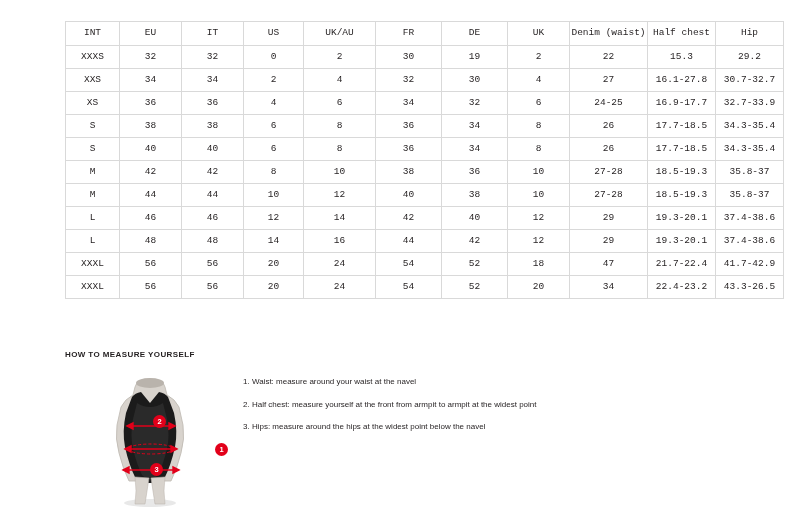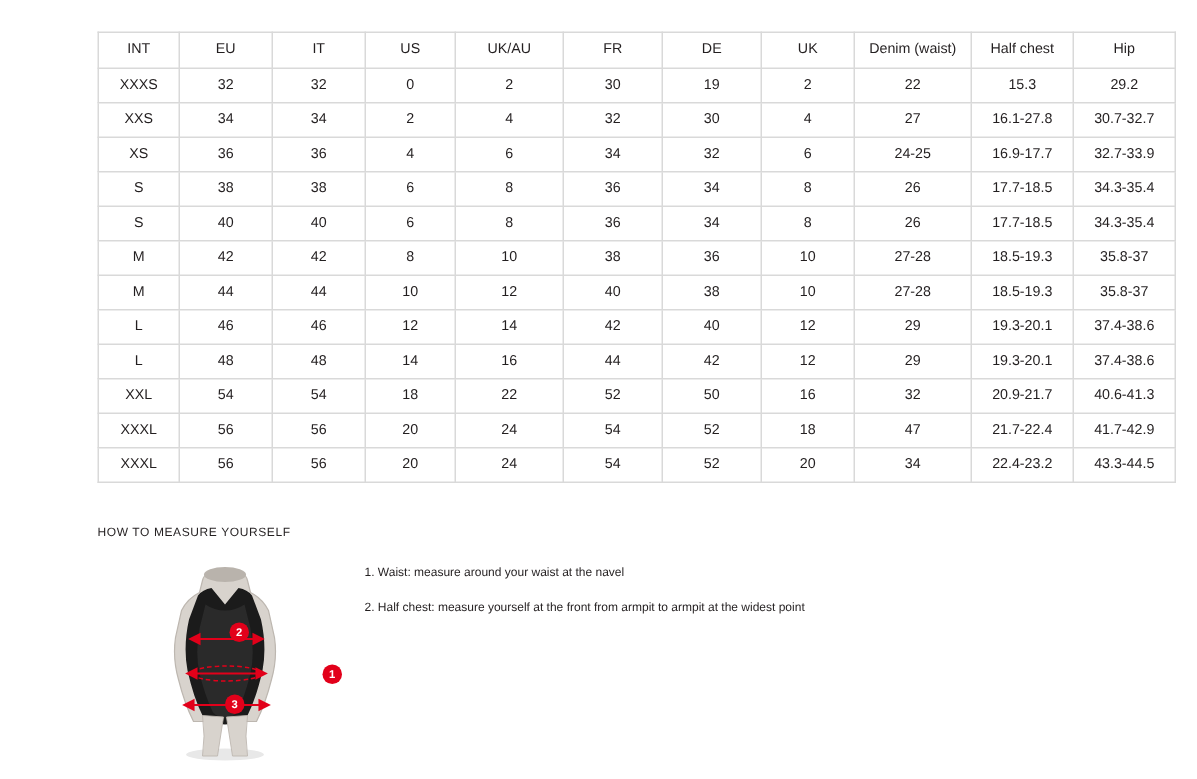--- a/index.html
+++ b/index.html
@@ -24,20 +24,21 @@
   .table-wrap {
     position: absolute;
     left: 65px;
     top: 21px;
     width: 668px;
   }
   table.size-table {
     border-collapse: collapse;
     width: 668px;
     table-layout: fixed;
+    font-family: Liberation Mono, monospace;
   }
   table.size-table td, table.size-table th {
     border: 1px solid #d9d9d9;
     height: 22px;
     text-align: center;
     vertical-align: middle;
     font-size: 9.5px;
     font-weight: normal;
     color: #231f20;
     padding: 0;
@@ -61,21 +62,21 @@
 
   
   .howto {
     position: absolute;
     left: 65px;
     top: 350px;
     width: 680px;
   }
   .howto-title {
     font-size: 8px;
-    font-weight: normal;
+    font-weight: bold;
     letter-spacing: 0.4px;
     color: #231f20;
     margin-bottom: 8px;
   }
   .howto-body {
     position: relative;
     display: block;
   }
   .figure-box {
     position: absolute;
@@ -262,33 +263,20 @@
           <td>14</td>
           <td>16</td>
           <td>44</td>
           <td>42</td>
           <td>12</td>
           <td>29</td>
           <td>19.3-20.1</td>
           <td>37.4-38.6</td>
         </tr>
         <tr>
-          <td>XXL</td>
-          <td>54</td>
-          <td>54</td>
-          <td>18</td>
-          <td>22</td>
-          <td>52</td>
-          <td>50</td>
-          <td>16</td>
-          <td>32</td>
-          <td>20.9-21.7</td>
-          <td>40.6-41.3</td>
-        </tr>
-        <tr>
           <td>XXXL</td>
           <td>56</td>
           <td>56</td>
           <td>20</td>
           <td>24</td>
           <td>54</td>
           <td>52</td>
           <td>18</td>
           <td>47</td>
           <td>21.7-22.4</td>
@@ -298,21 +286,21 @@
           <td>XXXL</td>
           <td>56</td>
           <td>56</td>
           <td>20</td>
           <td>24</td>
           <td>54</td>
           <td>52</td>
           <td>20</td>
           <td>34</td>
           <td>22.4-23.2</td>
-          <td>43.3-44.5</td>
+          <td>43.3-26.5</td>
         </tr>
       </tbody>
     </table>
   </div>
 
   <div class="howto">
     <div class="howto-title">HOW TO MEASURE YOURSELF</div>
 
     <div class="howto-body" style="height:145px;">
 
@@ -359,18 +347,22 @@
 
       <div class="steps">
         <div class="step">
           <span class="num">1.</span>
           <b>Waist</b><span>: measure around your waist at the navel</span>
         </div>
         <div class="step">
           <span class="num">2.</span>
           <b>Half chest</b><span>: measure yourself at the front from armpit to armpit at the widest point</span>
         </div>
+        <div class="step">
+          <span class="num">3.</span>
+          <b>Hips</b><span>: measure around the hips at the widest point below the navel</span>
+        </div>
       </div>
 
     </div>
   </div>
 
 </div>
 
 </body></html>

